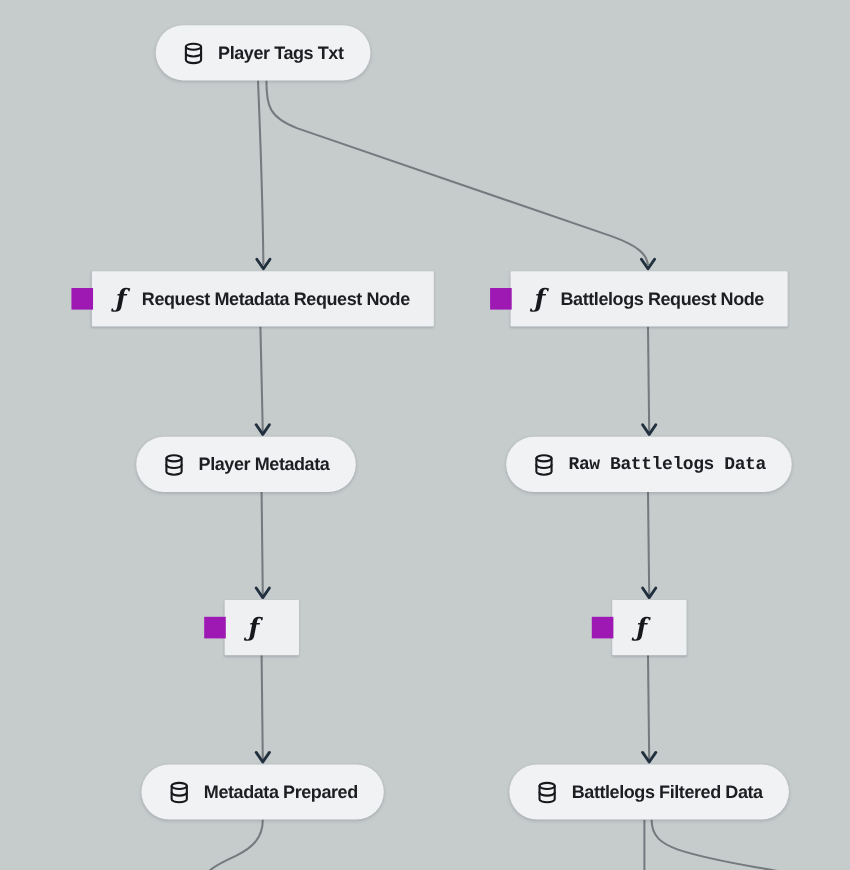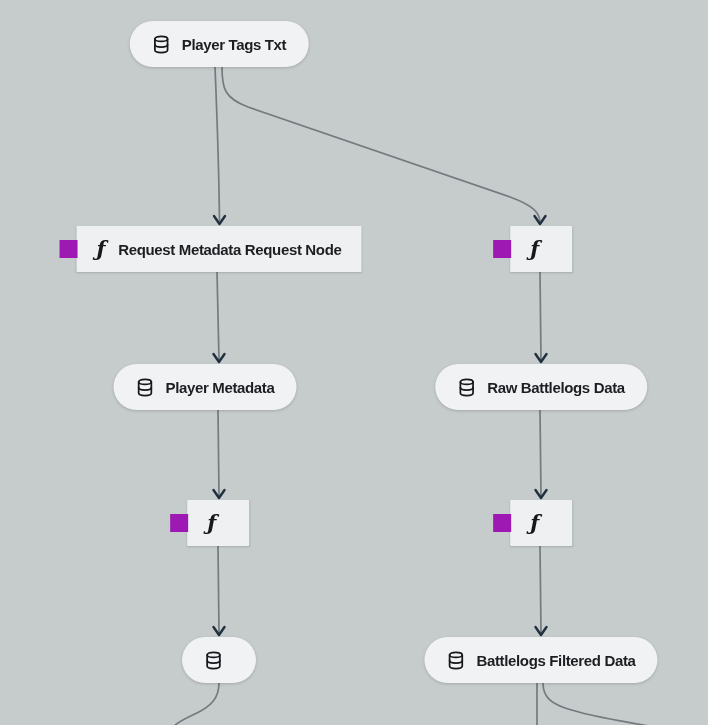--- a/index.html
+++ b/index.html
@@ -95,32 +95,33 @@
 
   <div class="node node--function" style="left:219px;top:226px;">
     <span class="handle"></span>
     <span class="fn-icon">ƒ</span>
     <span class="label">Request Metadata Request Node</span>
   </div>
 
   <div class="node node--function" style="left:541px;top:226px;">
     <span class="handle"></span>
     <span class="fn-icon">ƒ</span>
+    <span class="label">Battlelogs Request Node</span>
   </div>
 
   <div class="node node--data" style="left:205px;top:364px;">
     <svg class="db-icon" viewBox="0 0 24 24">
       <ellipse cx="12" cy="5" rx="8" ry="3.2"></ellipse>
       <path d="M4 5 v7 a8 3.2 0 0 0 16 0 V5"></path>
       <path d="M4 12 v7 a8 3.2 0 0 0 16 0 V12"></path>
     </svg>
     <span class="label">Player Metadata</span>
   </div>
 
-  <div class="node node--data" style="left:541px;top:364px;">
+  <div class="node node--data" style="left:541px;top:364px;font-family:Liberation Mono, monospace;">
     <svg class="db-icon" viewBox="0 0 24 24">
       <ellipse cx="12" cy="5" rx="8" ry="3.2"></ellipse>
       <path d="M4 5 v7 a8 3.2 0 0 0 16 0 V5"></path>
       <path d="M4 12 v7 a8 3.2 0 0 0 16 0 V12"></path>
     </svg>
     <span class="label">Raw Battlelogs Data</span>
   </div>
 
   <div class="node node--function" style="left:218px;top:500px;">
     <span class="handle"></span>
@@ -131,20 +132,21 @@
     <span class="handle"></span>
     <span class="fn-icon">ƒ</span>
   </div>
 
   <div class="node node--data" style="left:219px;top:637px;">
     <svg class="db-icon" viewBox="0 0 24 24">
       <ellipse cx="12" cy="5" rx="8" ry="3.2"></ellipse>
       <path d="M4 5 v7 a8 3.2 0 0 0 16 0 V5"></path>
       <path d="M4 12 v7 a8 3.2 0 0 0 16 0 V12"></path>
     </svg>
+    <span class="label">Metadata Prepared</span>
   </div>
 
   <div class="node node--data" style="left:541px;top:637px;justify-content:flex-end;">
     <svg class="db-icon" viewBox="0 0 24 24">
       <ellipse cx="12" cy="5" rx="8" ry="3.2"></ellipse>
       <path d="M4 5 v7 a8 3.2 0 0 0 16 0 V5"></path>
       <path d="M4 12 v7 a8 3.2 0 0 0 16 0 V12"></path>
     </svg>
     <span class="label">Battlelogs Filtered Data</span>
   </div>

